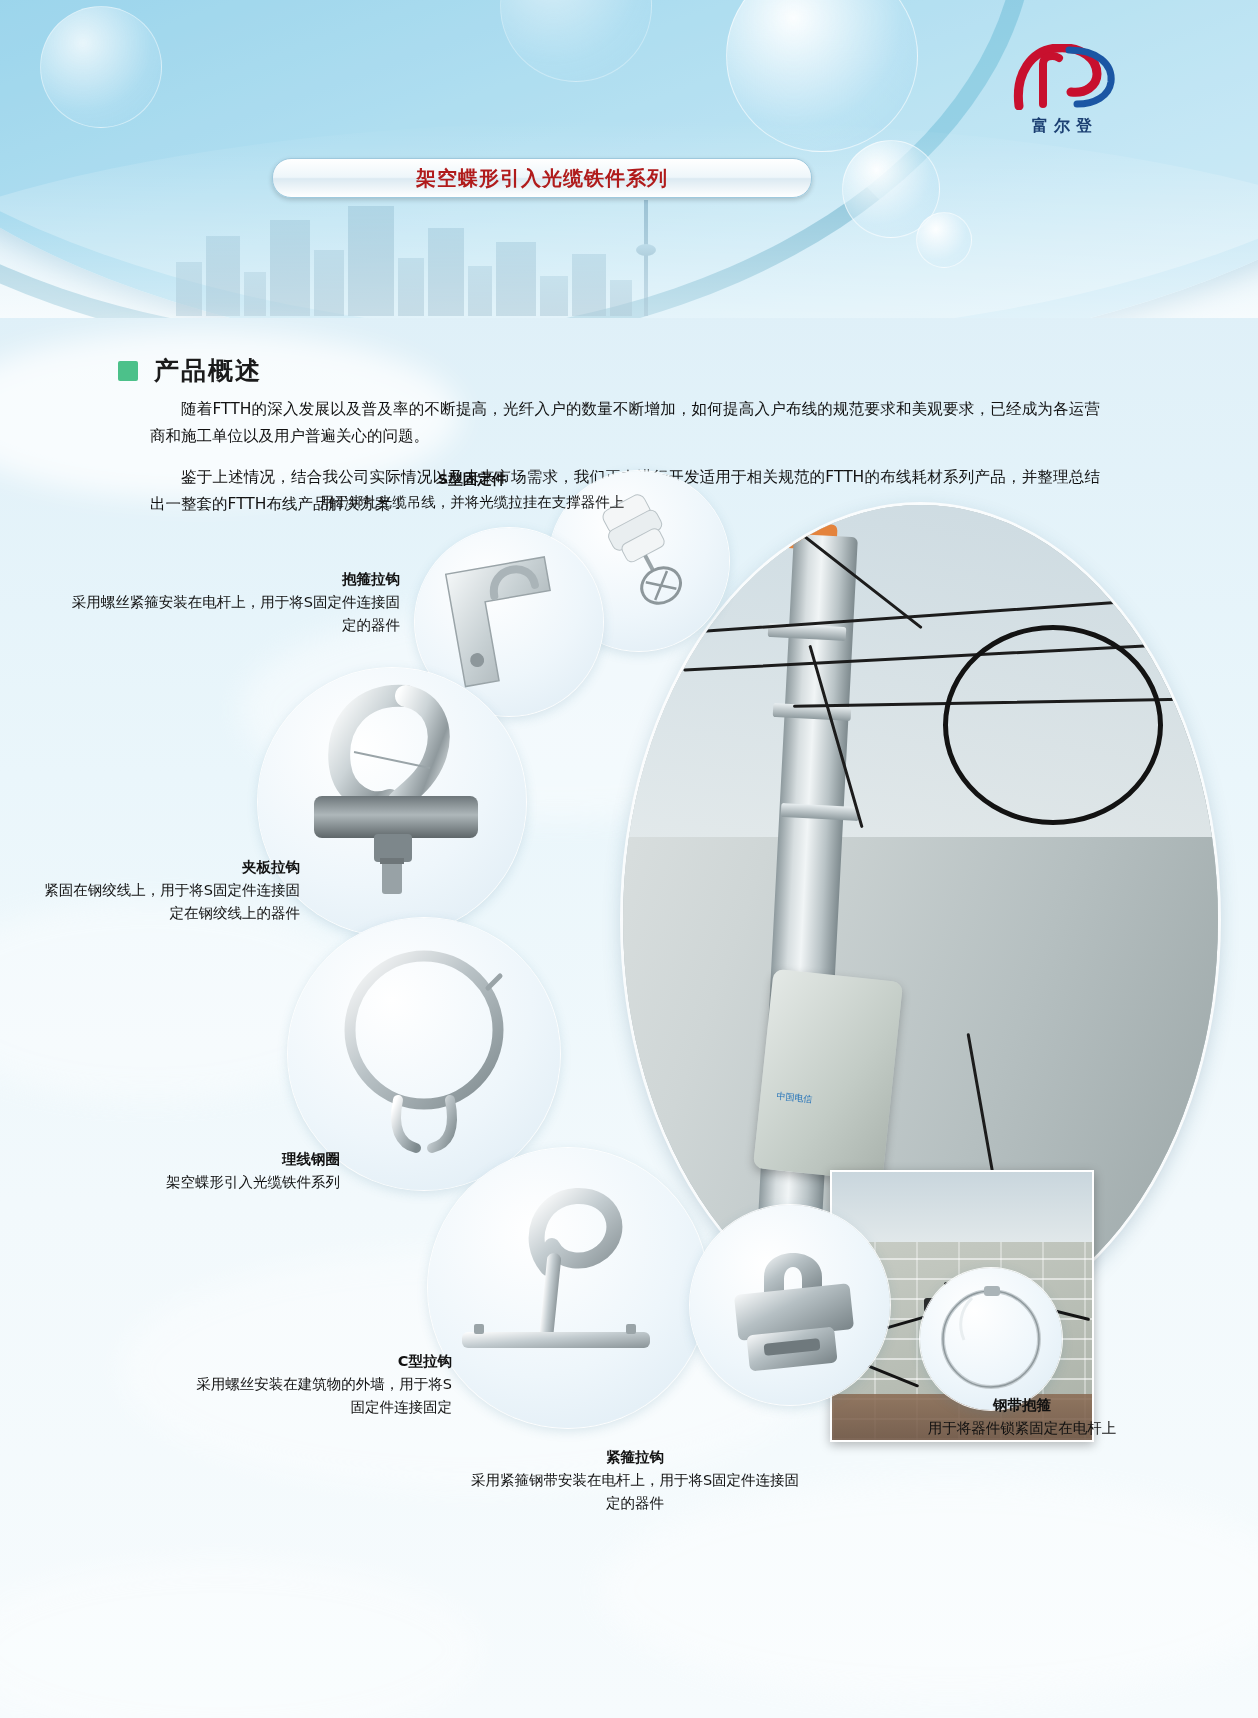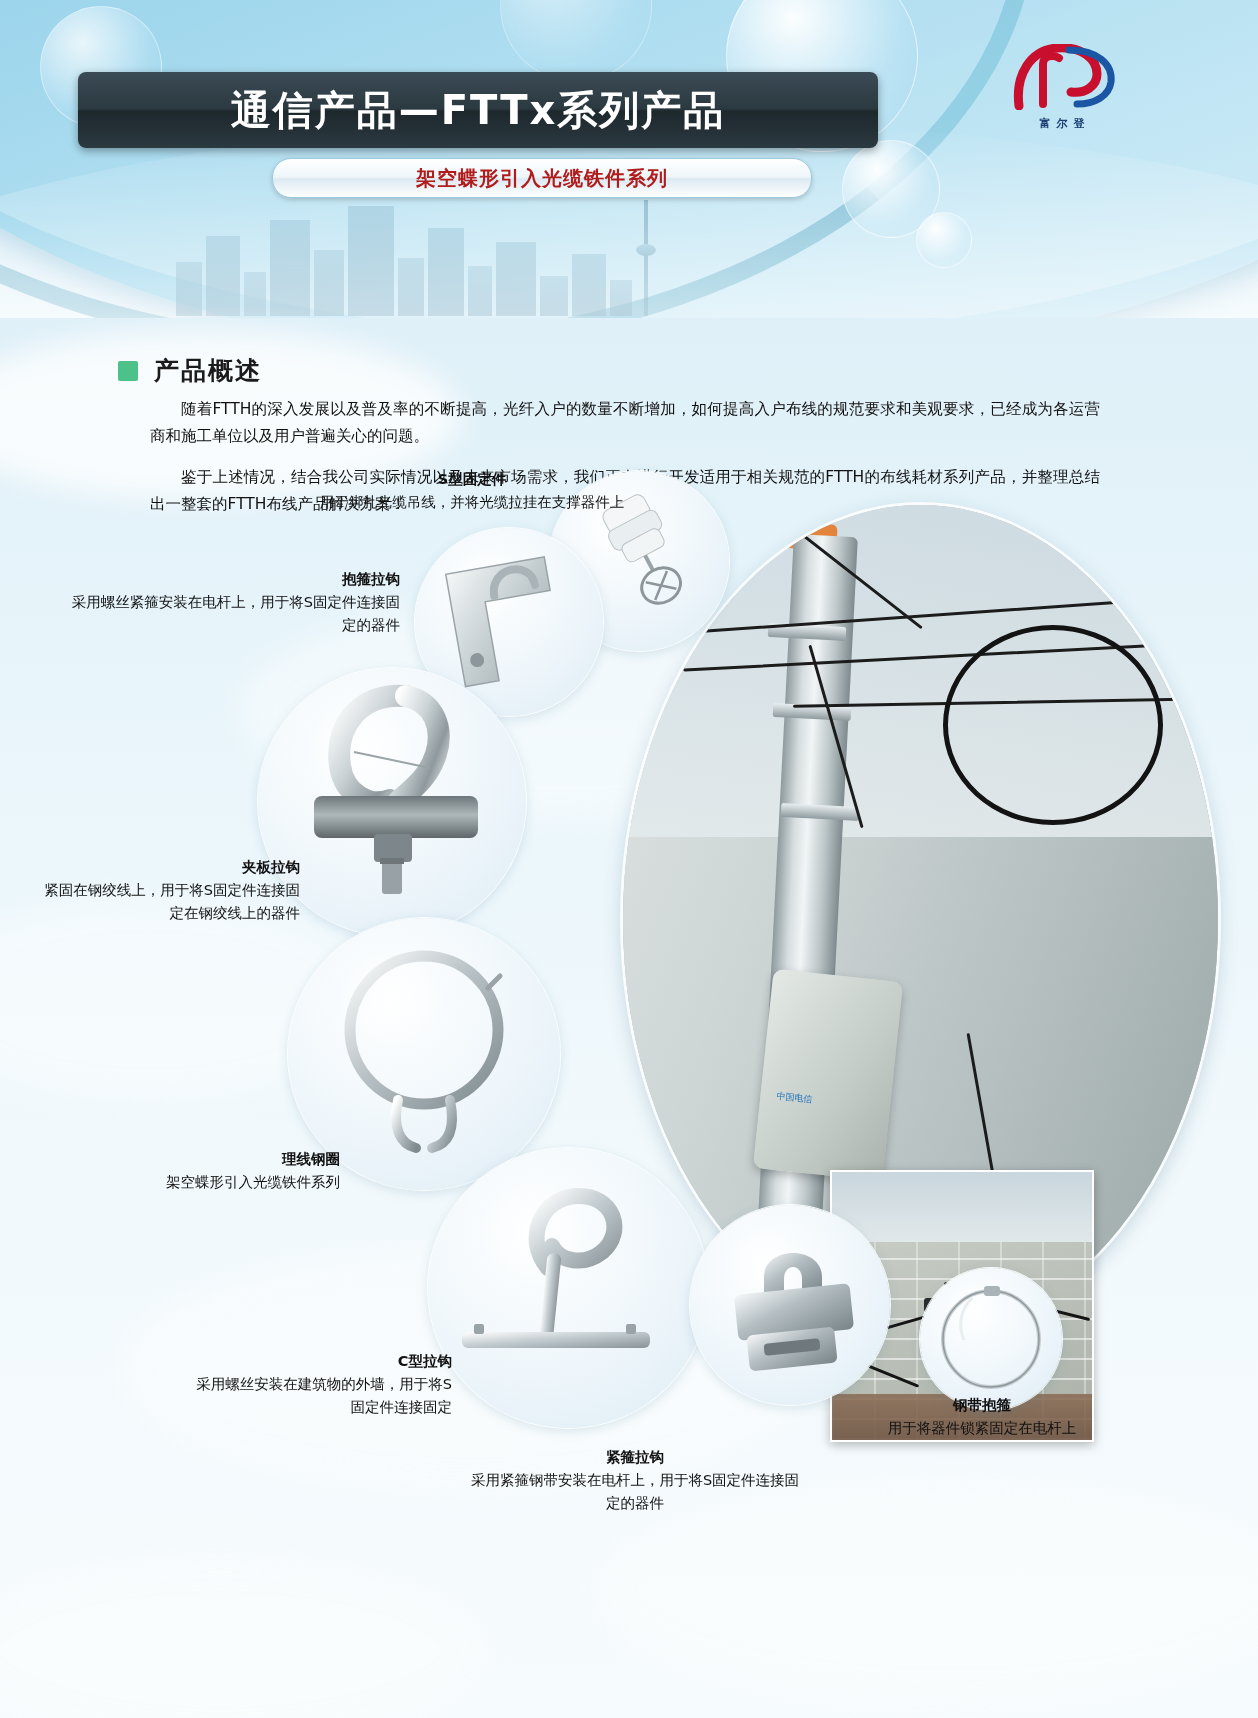--- a/index.html
+++ b/index.html
@@ -71,21 +71,21 @@
     border-radius:19px;
     background:linear-gradient(180deg,#ffffff 0%,#eef6fa 48%,#dceaf2 52%,#ffffff 100%);
     border:1px solid #9fc9dd;
     box-shadow:0 2px 5px rgba(0,0,0,.18);
     display:flex;align-items:center;justify-content:center;
   }
   .subtitle-plate span{color:#b01b1b;font-size:20px;font-weight:bold;letter-spacing:1px;}
 
   .logo{position:absolute;right:118px;top:44px;width:150px;height:110px;text-align:center;}
   .logo-mark{position:relative;width:104px;height:66px;margin:0 auto;}
-  .logo-name{margin-top:6px;font-size:11px;color:#1b3f72;letter-spacing:6px;font-weight:bold;}
+  .logo-name{margin-top:6px;font-size:16px;color:#1b3f72;letter-spacing:6px;font-weight:bold;}
 
   
   .sec-head{position:absolute;left:118px;top:354px;display:flex;align-items:center;gap:16px;}
   .sec-bullet{width:20px;height:20px;background:#4cc18a;border-radius:2px;}
   .sec-title{font-size:25px;font-weight:bold;color:#1b1b1b;letter-spacing:2px;}
 
   .para{position:absolute;left:150px;width:950px;font-size:15.5px;line-height:1.72;color:#111;text-align:justify;}
   .p1{top:396px;}
   .p2{top:464px;}
   .indent{text-indent:2em;}
@@ -162,23 +162,20 @@
     <div class="bld" style="left:326px;width:40px;height:74px;"></div>
     <div class="bld" style="left:370px;width:28px;height:40px;"></div>
     <div class="bld" style="left:402px;width:34px;height:62px;"></div>
     <div class="bld" style="left:440px;width:22px;height:36px;"></div>
     <div class="tower" style="left:474px;height:116px;"></div>
     <div class="bld" style="left:466px;width:20px;height:12px;bottom:60px;border-radius:50%;"></div>
   </div>
 
   <div class="hdr-bottom-curve"></div>
 
-  <div class="title-plate">
-    <span>通信产品—FTTx系列产品</span>
-  </div>
 
   <div class="subtitle-plate">
     <span>架空蝶形引入光缆铁件系列</span>
   </div>
 
   <div class="logo">
     <div class="logo-mark">
       <svg width="104" height="66" viewBox="0 0 104 66">
         <path d="M6 62 C2 30 18 6 44 4 C70 2 84 16 84 30 C84 42 72 50 58 48" fill="none" stroke="#c8102e" stroke-width="9" stroke-linecap="round"></path>
         <path d="M30 60 L30 20 C30 12 40 10 46 14" fill="none" stroke="#c8102e" stroke-width="8" stroke-linecap="round"></path>
@@ -366,16 +363,16 @@
 </div>
 
 <div class="prod" style="left:920px;top:1268px;width:142px;height:142px;">
   <svg width="142" height="142" viewBox="0 0 142 142">
     <circle cx="71" cy="71" r="48" fill="none" stroke="#c6ced2" stroke-width="4"></circle>
     <circle cx="71" cy="71" r="48" fill="none" stroke="#8f999d" stroke-width="1.5"></circle>
     <path d="M52 30 C40 42 38 58 44 72" fill="none" stroke="#e9eef0" stroke-width="3"></path>
     <rect x="64" y="18" width="16" height="10" rx="3" fill="#aab4b8"></rect>
   </svg>
 </div>
-<div class="cap center" style="left:792px;top:1394px;width:380px;">
+<div class="cap center" style="left:832px;top:1394px;width:380px;">
   <div style="font-weight:bold;">钢带抱箍</div>
   <div>用于将器件锁紧固定在电杆上</div>
 </div>
 
 </body></html>

